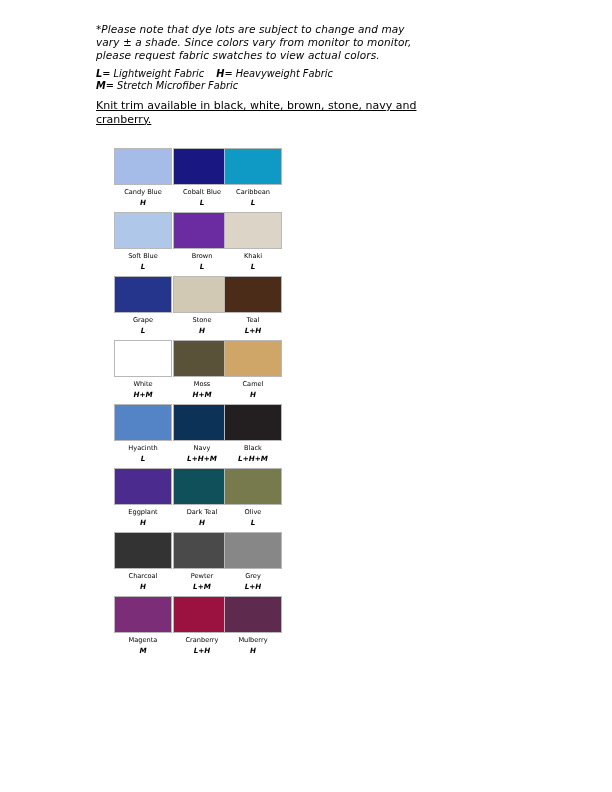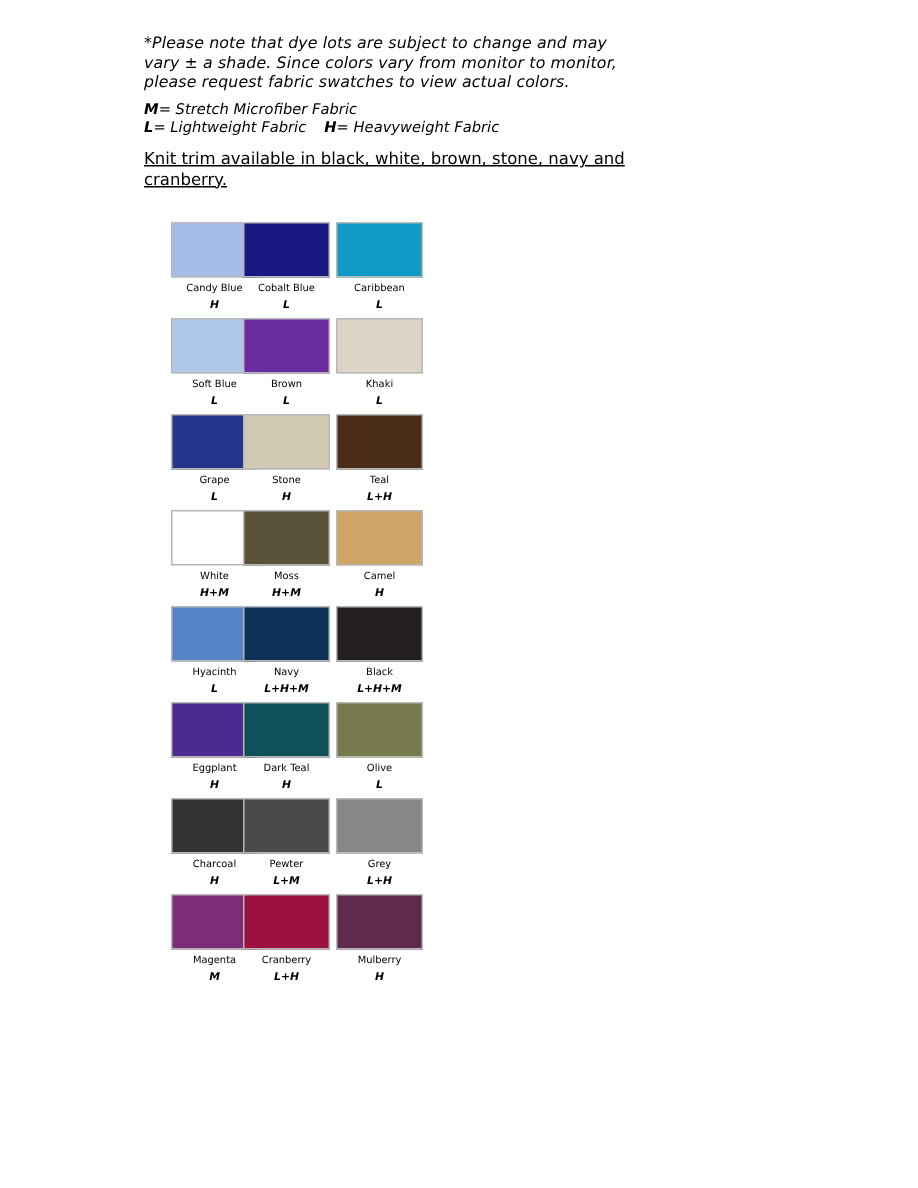--- a/index.html
+++ b/index.html
@@ -84,21 +84,21 @@
     position: relative;
   }
 
   .cell {
     position: absolute;
     top: 0;
     width: 58px;
     text-align: center;
   }
   .cell.c0 { left: 16px; }
-  .cell.c1 { left: 64px; }
+  .cell.c1 { left: 75px; }
   .cell.c2 { left: 126px; }
 
   .chip {
     width: 58px;
     height: 37px;
     box-sizing: border-box;
     border: 1px solid #b8b8b8;
     display: block;
   }
 
@@ -123,22 +123,22 @@
 </head>
 <body>
 
 <div id="page">
 
   <div class="notes">
 
     <p class="note-disclaimer">*Please note that dye lots are subject to change and may vary ± a shade. Since colors vary from monitor to monitor, please request fabric swatches to view actual colors.</p>
 
     <div class="legend-block">
+      <p class="legend-line"><span class="code">L</span><span>= Lightweight Fabric</span><span class="legend-gap"></span><span class="code">H</span><span>= Heavyweight Fabric</span></p>
       <p class="legend-line"><span class="code">M</span><span>= Stretch Microfiber Fabric</span></p>
-      <p class="legend-line"><span class="code">L</span><span>= Lightweight Fabric</span><span class="legend-gap"></span><span class="code">H</span><span>= Heavyweight Fabric</span></p>
     </div>
 
     <p class="knit-note">Knit trim available in black, white, brown, stone, navy and cranberry.</p>
   </div>
 
   <div class="grid" id="swatch-grid">
       <div class="grid-row">
         <div class="cell c0">
           <span class="chip" style="background-color: rgb(166, 188, 232);"></span>
           <div class="chip-name">Candy Blue</div>

